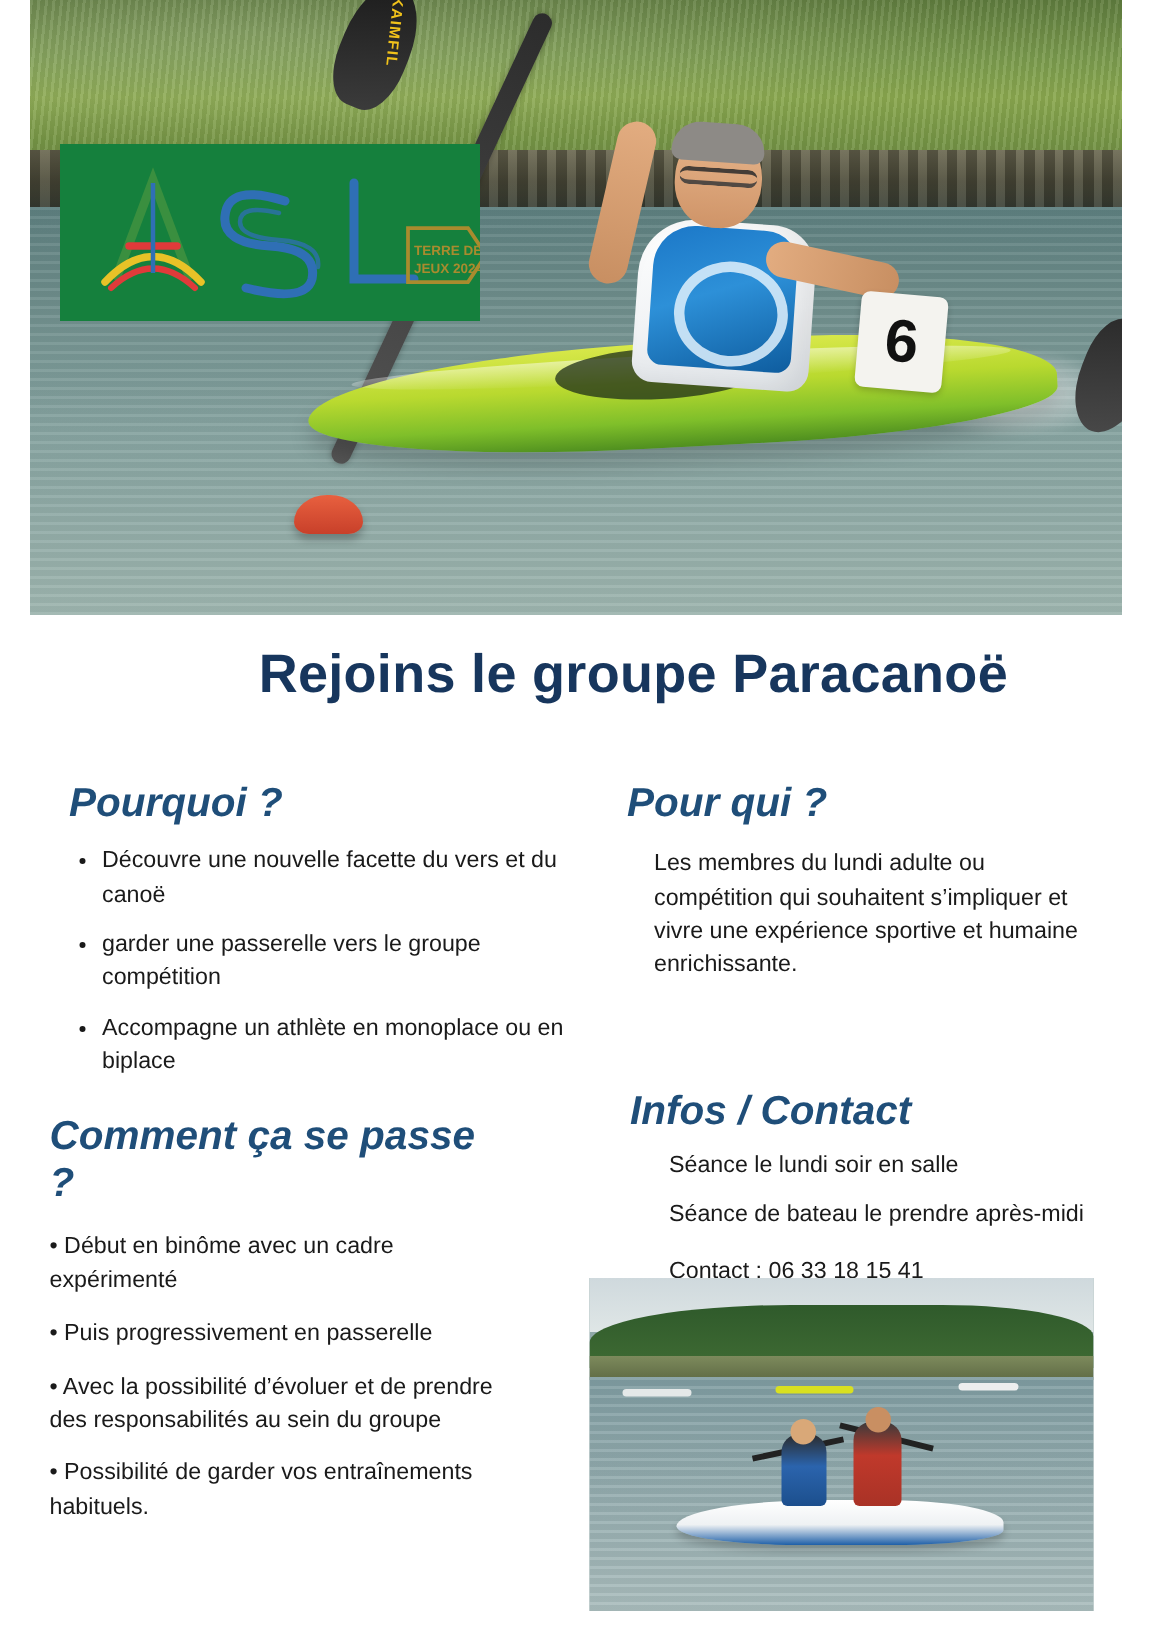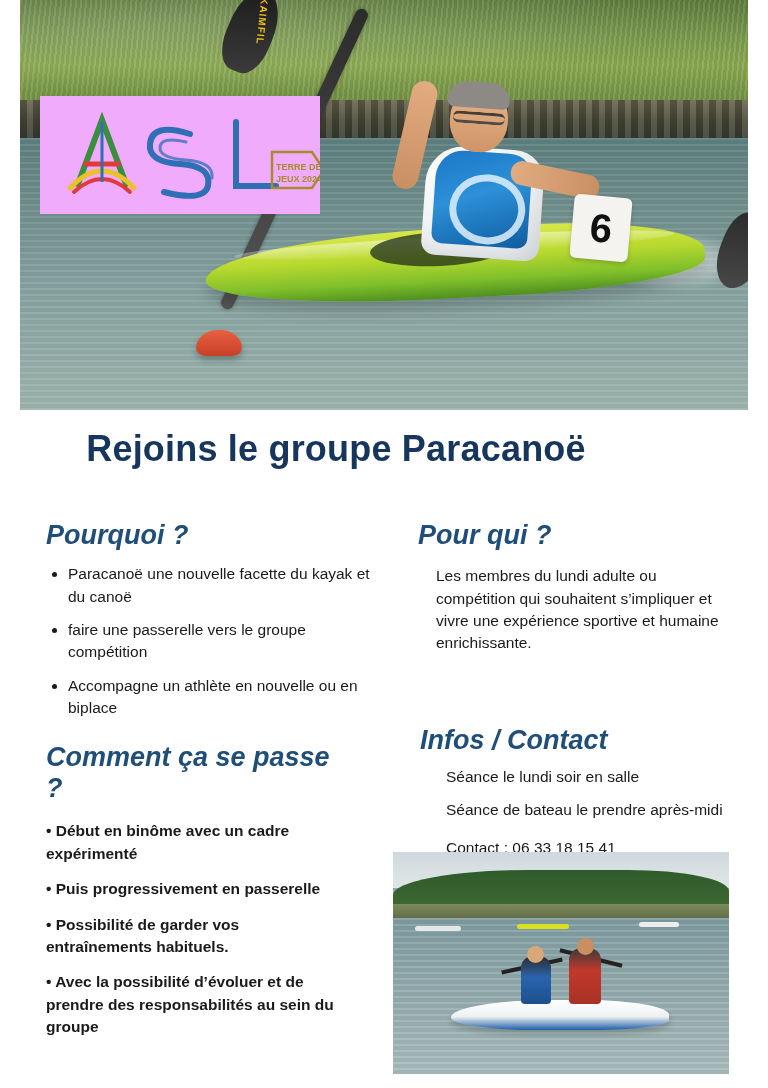--- a/index.html
+++ b/index.html
@@ -171,49 +171,49 @@
     position:absolute; left: 700px; top: 212px; width: 44px; height: 78px;
     background: linear-gradient(160deg,#2a2a2a,#4a4a4a);
     border-radius: 40% 40% 50% 50%;
     transform: rotate(22deg);
   }
 
   
   .logo-card {
     position:absolute; left: 20px; top: 96px;
     width: 280px; height: 118px;
-    background: #f0abfc;
+    background: #15803d;
     display:block;
   }
   .logo-svg { position:absolute; left:0; top:0; }
 
   
   .title {
     position:absolute; left:0; top: 428px; width: 672px;
-    text-align:center;
+    text-align:right;
     font-size: 36px; font-weight: 700; color: #17365d;
     letter-spacing: .2px;
   }
 
   
   .h2 {
     color:#1f4e79; font-weight:700; font-size: 27px; line-height:1.15;font-style:italic;
   }
   .body-txt { color:#1a1a1a; font-size: 15.5px; line-height: 1.45; }
 
   .col-left { position:absolute; left: 46px; top: 520px; width: 330px; }
   .col-right { position:absolute; left: 418px; top: 520px; width: 320px; }
 
   ul.bullets { margin: 12px 0 0 0; padding-left: 22px; }
   ul.bullets li { margin-bottom: 11px; }
 
-  .sec2 { position:absolute; left: 46px; top: 742px; width: 300px; }
+  .sec2 { position:absolute; left: 33px; top: 742px; width: 300px; }
   .sec2 .h2 { font-size: 27px; }
   .plist { margin-top: 16px; }
-  .plist p { margin: 0 1px 13px 0; font-weight: bold; }
+  .plist p { margin: 0 1px 13px 0; }
 
   .contact { position:absolute; left: 420px; top: 725px; width: 320px; }
   .contact .h2 { font-size: 27px; }
   .contact p { margin: 10px 0 0 26px; }
   .contact .phone { margin-top: 16px; }
 
   
   .photo2 {
     position:absolute; left: 393px; top: 852px; width: 336px; height: 222px;
     overflow:hidden; background:#8fa8a8;
@@ -309,38 +309,38 @@
         <text x="236" y="86" font-family="Liberation Sans, sans-serif" font-size="9" font-weight="700" fill="#a98b2e">JEUX 2024</text>
       </svg>
     </div>
   </div>
 
   <div class="title">Rejoins le groupe Paracanoë</div>
 
   <div class="col-left">
     <div class="h2">Pourquoi ?</div>
     <ul class="bullets body-txt">
-      <li>Paracanoë une nouvelle facette du kayak et du canoë</li>
-      <li>faire une passerelle vers le groupe compétition</li>
-      <li>Accompagne un athlète en nouvelle ou en biplace</li>
+      <li>Découvre une nouvelle facette du vers et du canoë</li>
+      <li>garder une passerelle vers le groupe compétition</li>
+      <li>Accompagne un athlète en monoplace ou en biplace</li>
     </ul>
   </div>
 
   <div class="col-right">
     <div class="h2">Pour qui ?</div>
     <p class="body-txt" style="margin:14px 0 0 18px;">Les membres du lundi adulte ou compétition qui souhaitent s’impliquer et vivre une expérience sportive et humaine enrichissante.</p>
   </div>
 
   <div class="sec2">
     <div class="h2">Comment ça se passe ?</div>
     <div class="plist body-txt">
       <p>• Début en binôme avec un cadre expérimenté</p>
       <p>• Puis progressivement en passerelle</p>
+      <p>• Avec la possibilité d’évoluer et de prendre des responsabilités au sein du groupe</p>
       <p>• Possibilité de garder vos entraînements habituels.</p>
-      <p>• Avec la possibilité d’évoluer et de prendre des responsabilités au sein du groupe</p>
     </div>
   </div>
 
   <div class="contact">
     <div class="h2">Infos / Contact</div>
     <p class="body-txt">Séance le lundi soir en salle</p>
     <p class="body-txt">Séance de bateau le prendre après-midi</p>
     <p class="body-txt phone">Contact : 06 33 18 15 41</p>
   </div>
 

